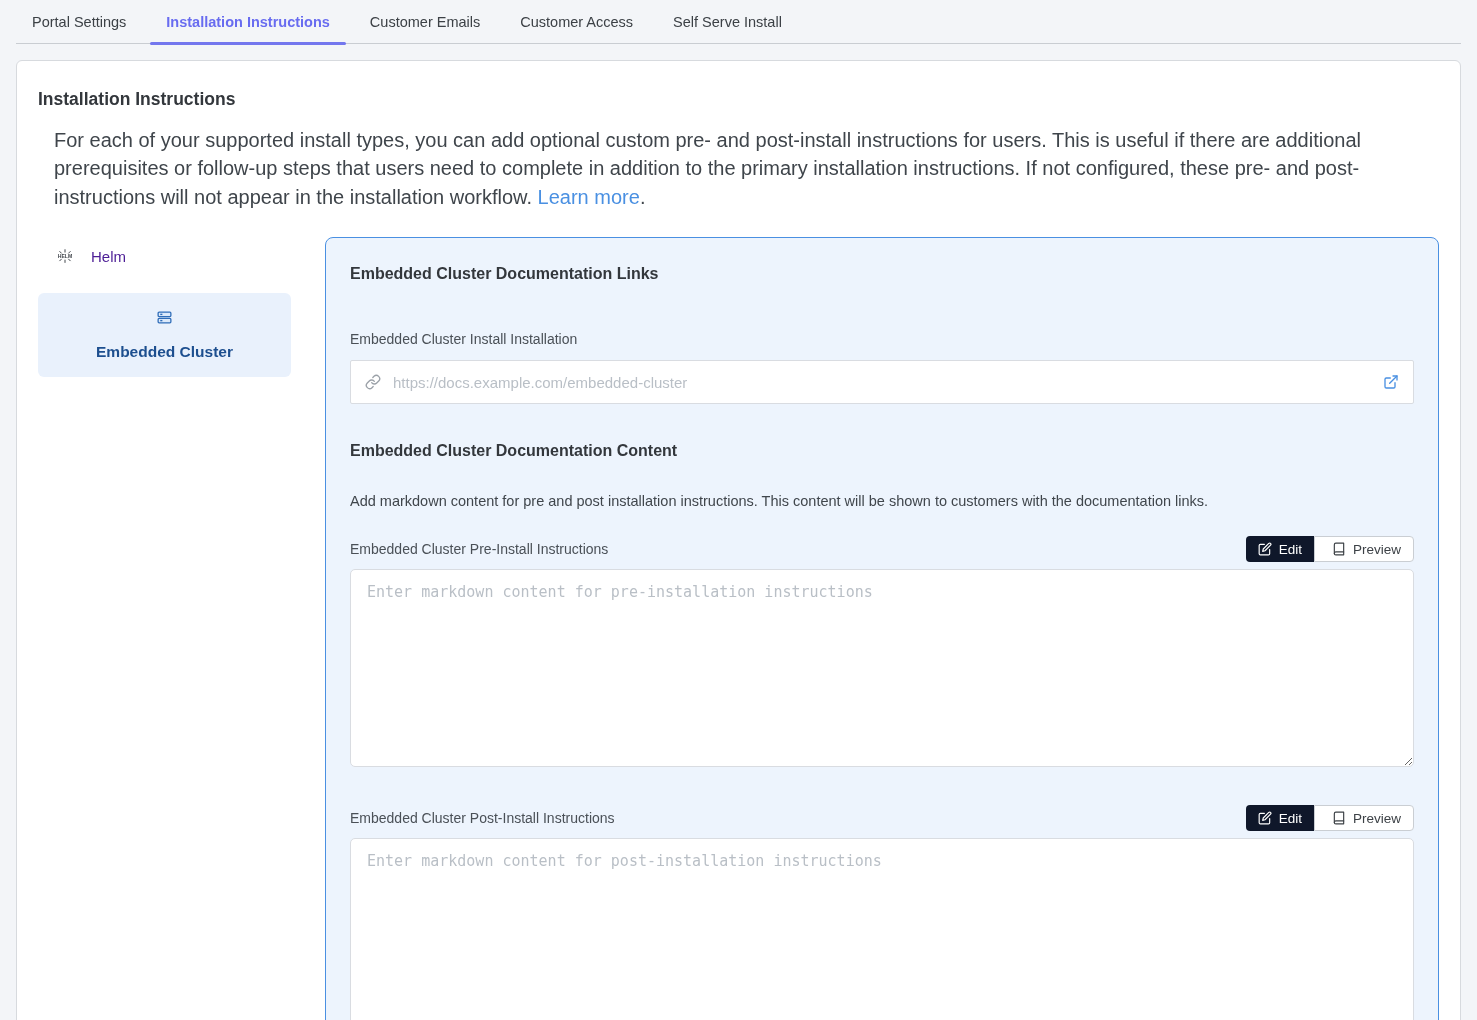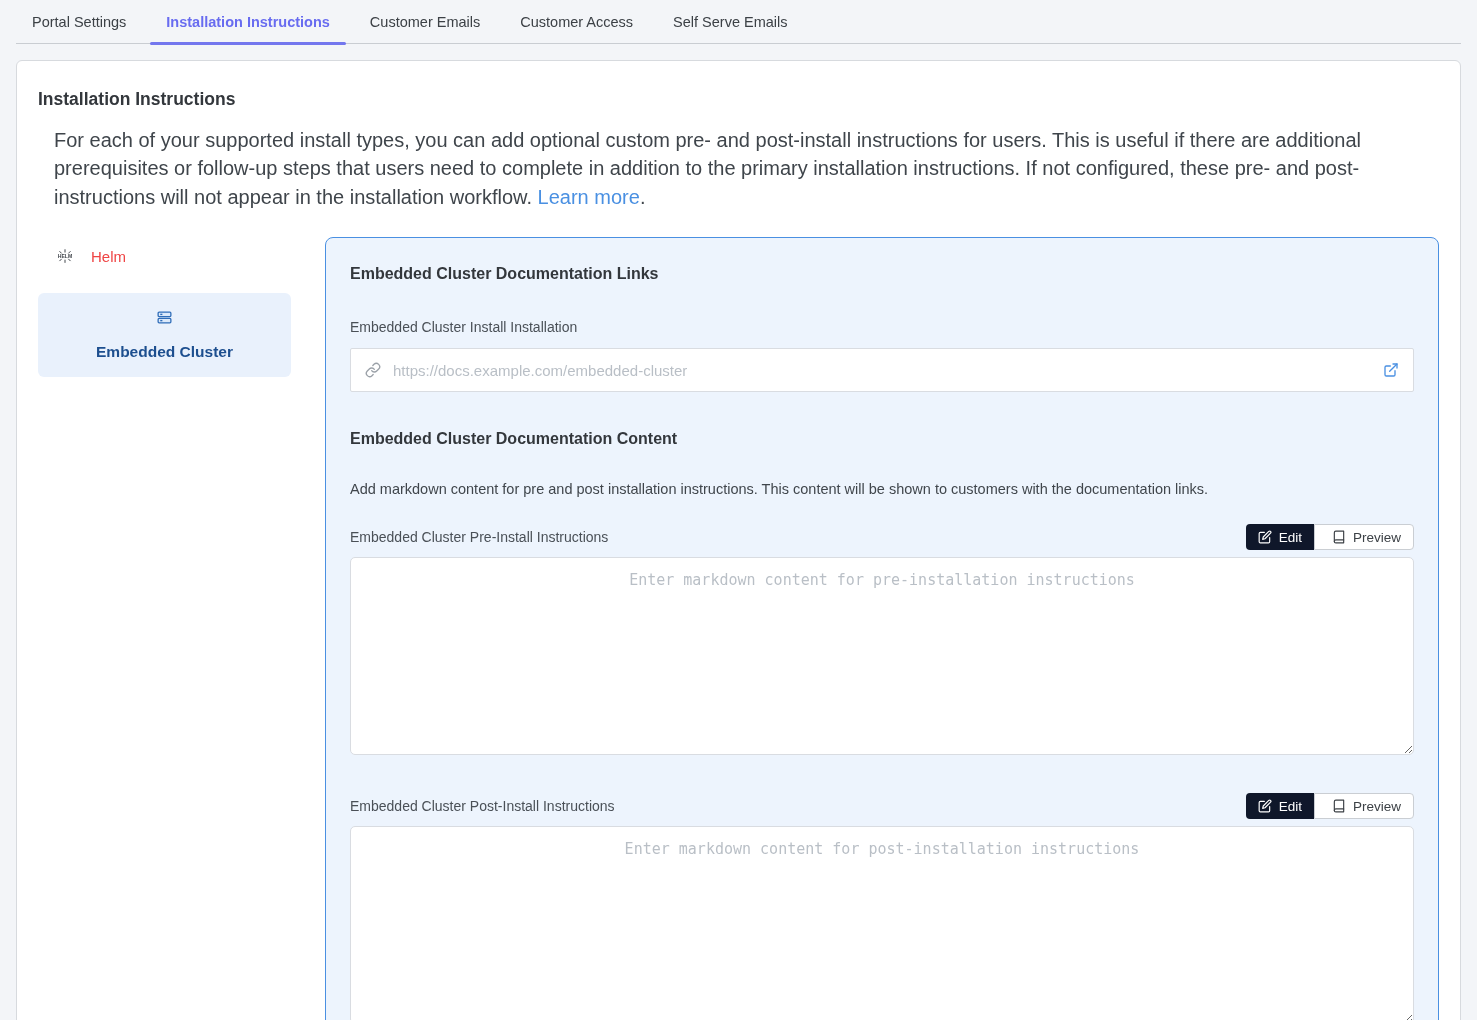--- a/index.html
+++ b/index.html
@@ -28,34 +28,34 @@
   }
   .page-title { font-size:17.5px; font-weight:700; color:#33373c; margin:7px 0 13px; }
   .page-desc { font-size:20px; line-height:1.42; color:#3f454b; margin:16px; }
   .link { color:#4a90e2; text-decoration:none; cursor:pointer; }
   
   .content-row { display:flex; align-items:flex-start; gap:34px; margin-top:26px; }
   .side-nav { width:253px; flex-shrink:0; }
   .nav-item {
     display:flex; align-items:center; gap:17px;
     padding:10px 18px; margin-bottom:18px;
-    font-size:15px; color:#ef4444; border-radius:6px; cursor:pointer;
+    font-size:15px; color:#4c1d95; border-radius:6px; cursor:pointer;
   }
   .nav-item.selected {
     background:#e9f1fc; color:#1d4f8f; font-weight:600;
     padding:16px 18px; font-size:15.5px;flex-direction:column;
   }
   .nav-icon { display:inline-flex; width:18px; justify-content:center; }
   
   .panel {
     flex:1; background:#edf4fd; border:1px solid #4a90e2;
     border-radius:8px; padding:27px 24px 26px;
   }
   .panel-h2 { font-size:16px; font-weight:700; color:#33373c; margin:0; }
-  .mb-links { margin-bottom:36px; }
+  .mb-links { margin-bottom:48px; }
   .field-label { font-size:14px; color:#4a5057; }
   .url-wrap {
     margin-top:13px; height:44px; background:#fff;
     border:1px solid #d9dce1; border-radius:2px;
     display:flex; align-items:center; padding:0 14px; gap:10px;
   }
   .url-input { flex:1; border:none; outline:none; background:transparent; font-size:15px; color:#33373c; }
   .url-input::placeholder { color:#b9bfc6; }
   .ext-btn { display:inline-flex; cursor:pointer; }
   .content-h2 { margin-top:38px; }
@@ -68,34 +68,34 @@
     display:inline-flex; align-items:center; gap:7px;
     height:26px; padding:0 12px; font-size:13.5px;
     font-family:"Liberation Sans", sans-serif; cursor:pointer;
   }
   .btn-edit { background:#0f172a; color:#fff; border:none; border-radius:4px 0 0 4px; }
   .btn-preview { background:#fff; color:#3c4146; border:1px solid #caced3; border-radius:0 4px 4px 0;padding-left:17px; }
   .md-textarea {
     display:block; width:100%; height:198px; margin-top:7px;
     background:#fff; border:1px solid #d9dce1; border-radius:5px;
     padding:13px 16px; resize:vertical; outline:none;
-    font-family:"DejaVu Sans Mono", monospace; font-size:15px; color:#33373c;text-align:center;
+    font-family:"DejaVu Sans Mono", monospace; font-size:15px; color:#33373c;
   }
   .md-textarea::placeholder { color:#b9bfc6; }
   svg { display:block; }
 </style>
 </head>
 <body>
 
 <nav class="tabbar">
   <div class="tab">Portal Settings</div>
   <div class="tab active">Installation Instructions</div>
   <div class="tab">Customer Emails</div>
   <div class="tab">Customer Access</div>
-  <div class="tab">Self Serve Emails</div>
+  <div class="tab">Self Serve Install</div>
 </nav>
 
 <main class="card">
 
   <h1 class="page-title">Installation Instructions</h1>
   <p class="page-desc"><span>For each of your supported install types, you can add optional custom pre- and post-install instructions for users. This is useful if there are additional prerequisites or follow-up steps that users need to complete in addition to the primary installation instructions. If not configured, these pre- and post- instructions will not appear in the installation workflow.</span>
     <a class="link">Learn more</a><span>.</span></p>
 
   <div class="content-row">
 

